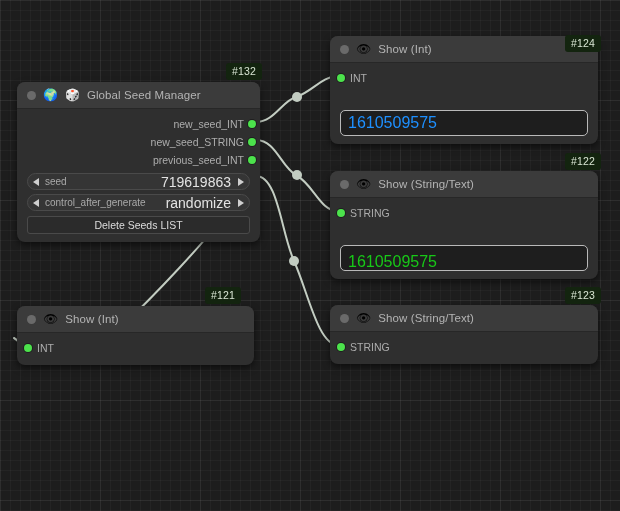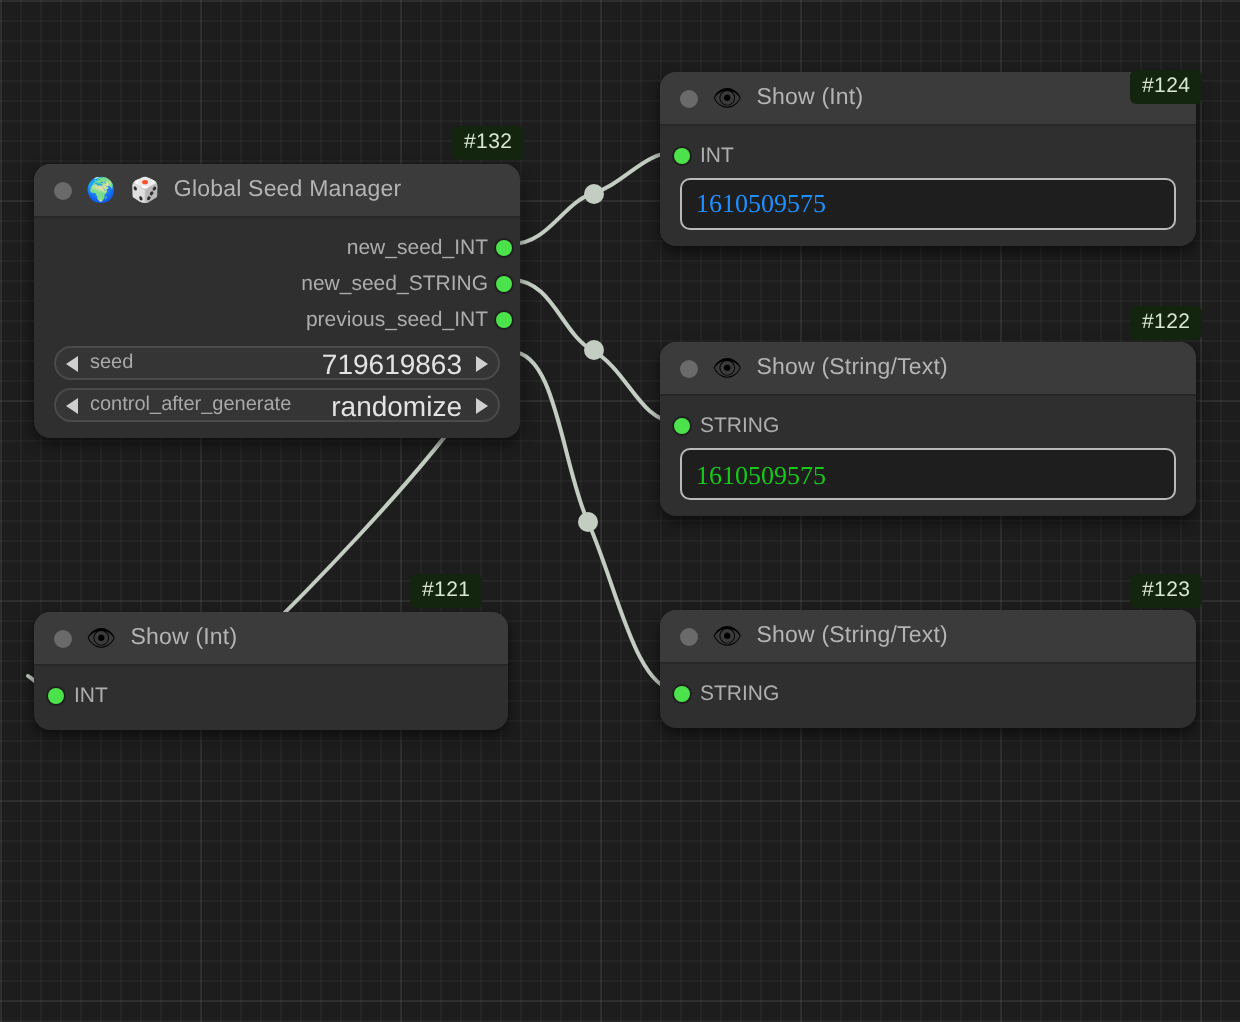--- a/index.html
+++ b/index.html
@@ -97,31 +97,31 @@
   .w-val{color:#e3e3e3;font-size:14px;margin-left:auto;margin-right:7px;white-space:nowrap;}
   .widget-btn{
     margin:5px 10px 0 10px;height:18px;
     background:#2b2b2b;border:1px solid #4a4a4a;border-radius:3px;
     display:flex;align-items:center;justify-content:center;
     color:#dcdcdc;font-size:10.5px;box-sizing:border-box;
   }
 
   
   .valbox{
-    margin:2px 10px 0 10px;
+    margin:23px 10px 0 10px;
     background:#1e1e1e;
     border:1px solid #b9b9b9;
     border-radius:5px;
     box-sizing:border-box;
     padding:4px 7px;
     overflow:hidden;
     word-break:break-all;
     line-height:1.45;
-    font-size:13px;
-    font-family:Liberation Serif, serif;
+    font-size:16px;
+    font-family:Liberation Sans, sans-serif;
   }
   .valbox.int{color:#1e90ff;height:24px;display:flex;align-items:center;padding-top:0;padding-bottom:0;}
   .valbox.str{color:#18c818;}
 
   
   #node-132{left:17px;top:82px;width:243px;}
   #id-132{left:226px;top:63px;}
   #node-124{left:330px;top:36px;width:268px;}
   #id-124{left:565px;top:18px;margin-top:17px;}
   #node-122{left:330px;top:171px;width:268px;}
@@ -187,20 +187,21 @@
         <span class="arrow right"></span>
       </div>
 
       <div class="widget">
         <span class="arrow left"></span>
         <span class="w-name">control_after_generate</span>
         <span class="w-val">randomize</span>
         <span class="arrow right"></span>
       </div>
 
+      <div class="widget-btn">Delete Seeds LIST</div>
     </div>
   </div>
 
   <div class="node-id" id="id-124">#124</div>
   <div class="node" id="node-124">
     <div class="node-title">
       <span class="collapse-dot"></span>
       <span class="title-emoji">👁</span>
       <span class="node-title-text">Show (Int)</span>
     </div>

